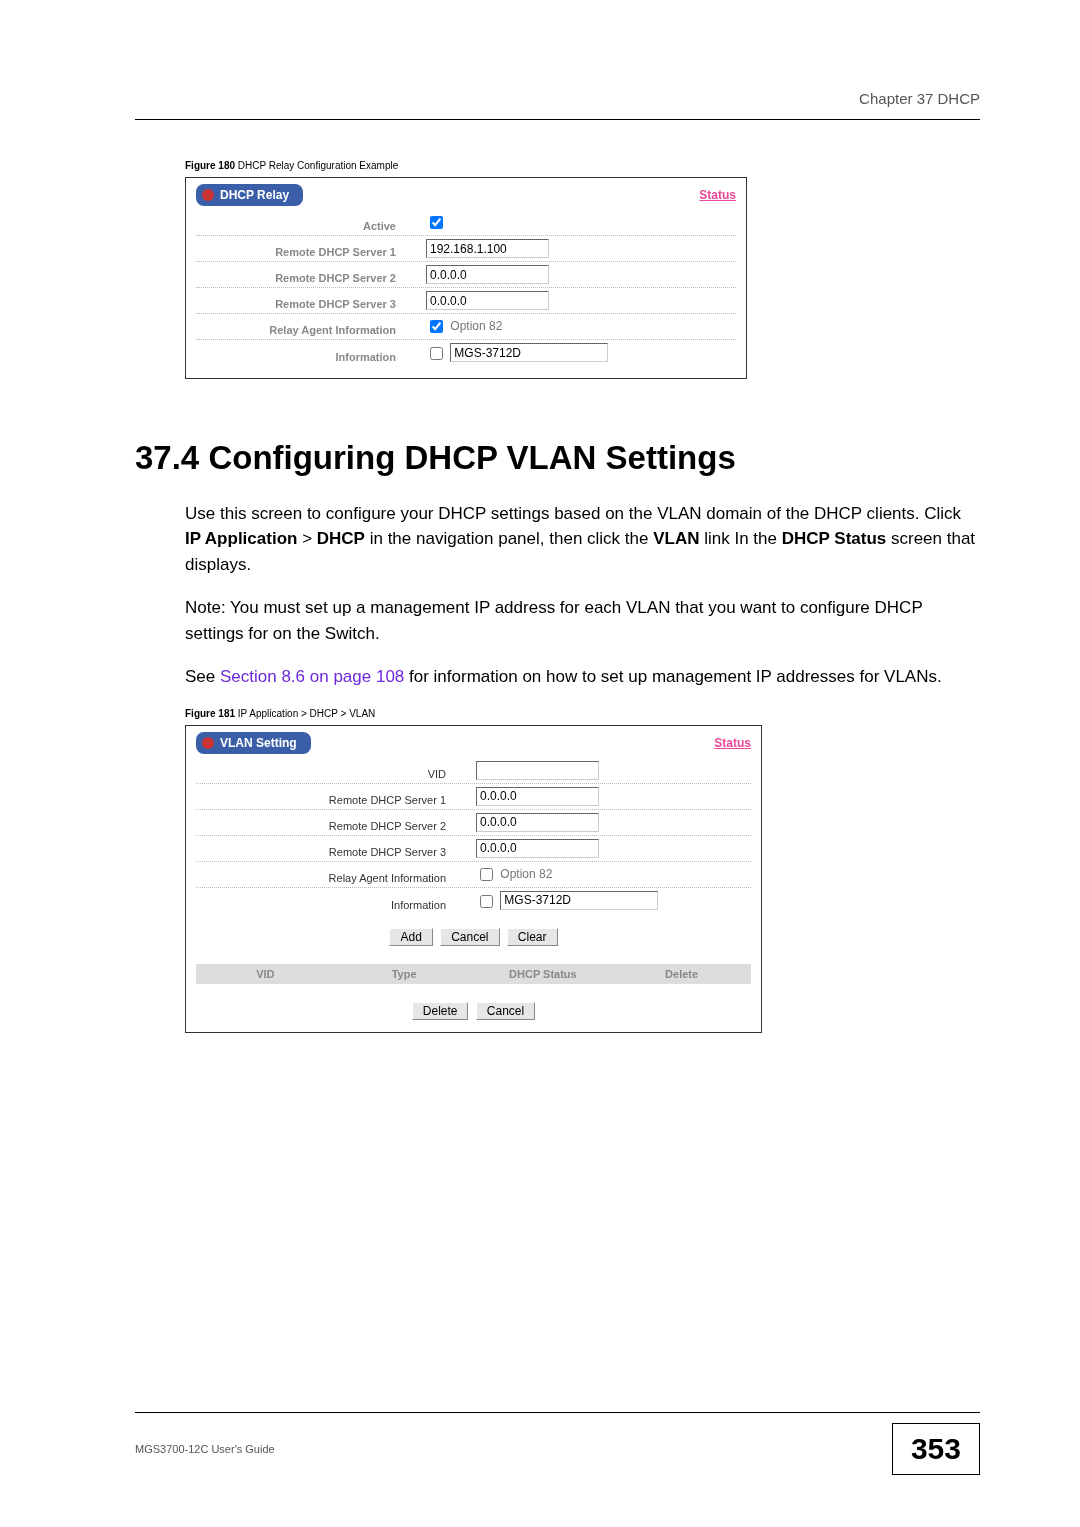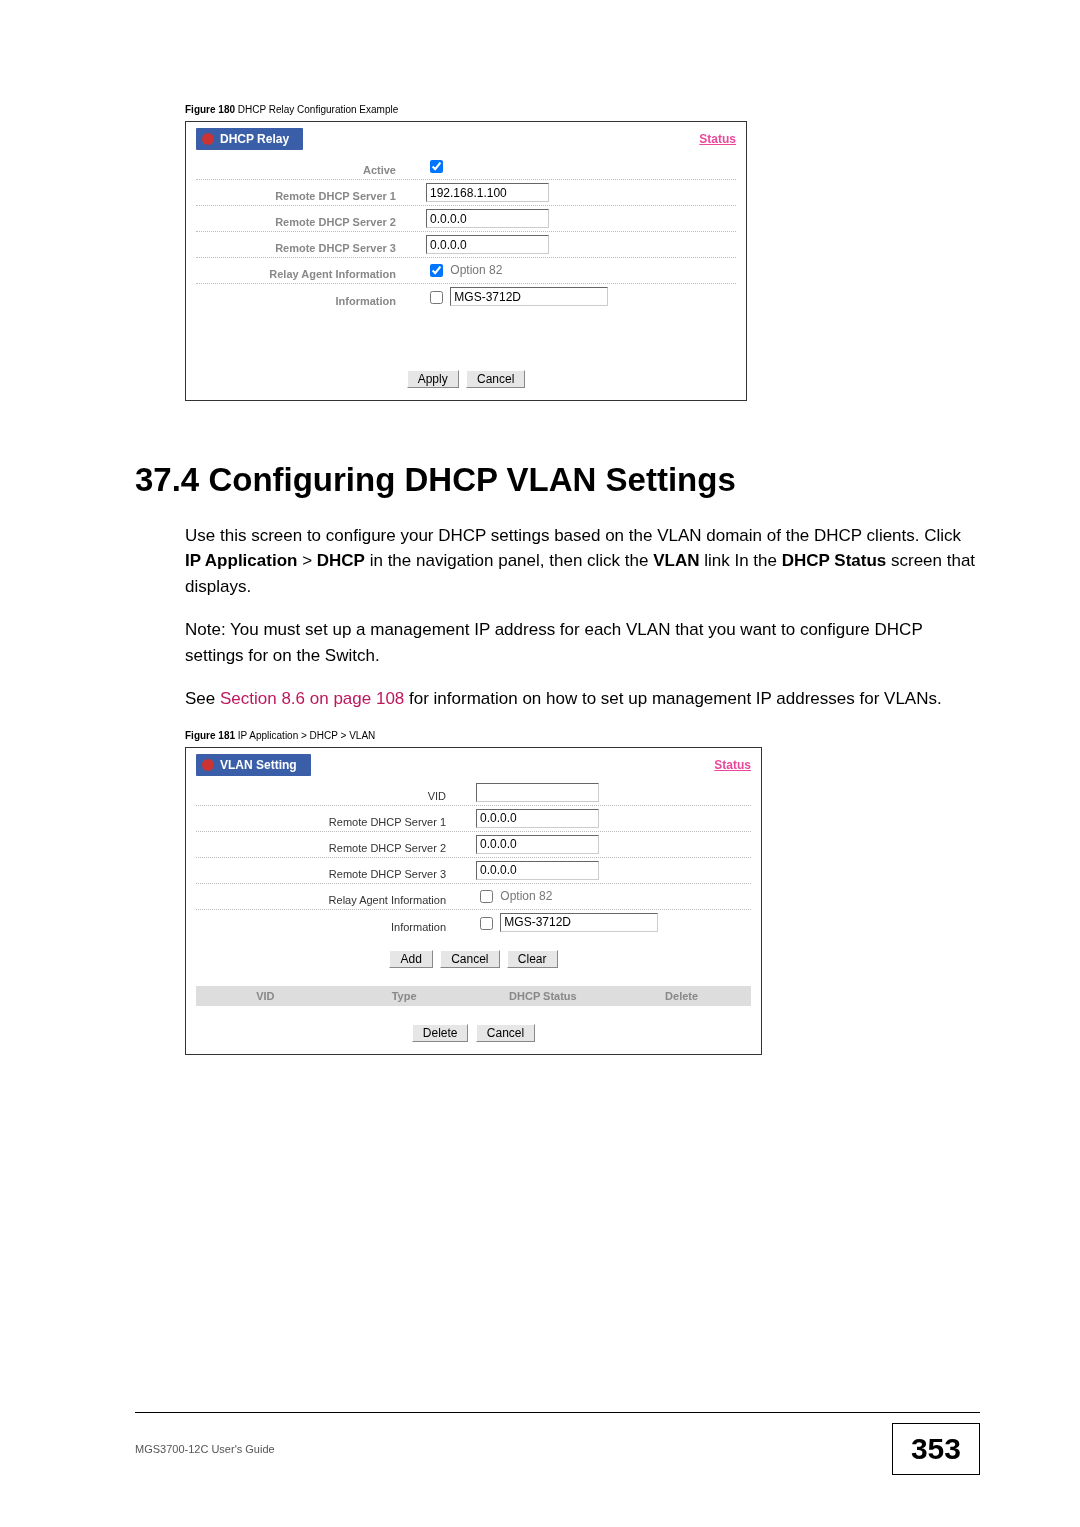--- a/index.html
+++ b/index.html
@@ -50,42 +50,42 @@
     margin: 60px 0 24px 0;
   }
   .note-text {
     font-family: Arial, Helvetica, sans-serif;
     font-size: 17px;
     line-height: 1.5;
     margin-left: 50px;
     margin-bottom: 18px;
     padding-left: 0;
   }
-  .link { color: #be185d; }
+  .link { color: #6d28d9; }
   
   .panel {
     font-family: Arial, Helvetica, sans-serif;
     font-size: 12px;
     color: #777;
   }
   .panel-header {
     display: flex;
     align-items: center;
     justify-content: space-between;
     margin-bottom: 4px;
   }
   .tab-pill {
     display: inline-flex;
     align-items: center;
     background: #3a5fa8;
     color: #fff;
     font-weight: bold;
     font-size: 12px;
     padding: 2px 14px 2px 6px;
-    border-radius: 1px;
+    border-radius: 8px;
     height: 18px;
   }
   .tab-pill .dot {
     width: 12px; height: 12px; border-radius: 50%;
     background: #c33; margin-right: 6px;
     display: inline-block;
   }
   .status-link {
     color: #ec4899;
     text-decoration: underline;
@@ -166,20 +166,21 @@
   }
   .fig180 { width: 540px; }
   .fig181 { width: 555px; }
   .nav-bold { font-weight: bold; }
 </style>
 </head>
 <body>
 
 <div class="page">
 
+  <div class="chapter-header">Chapter 37 DHCP</div>
 
 
   <p class="figure-caption">
     <b>Figure 180</b><span>   DHCP Relay Configuration Example</span>
   </p>
 
   <div class="figure-box fig180">
     <div class="panel">
       <div class="panel-header">
         <span class="tab-pill">
@@ -213,24 +214,20 @@
         </div>
       </div>
       <div class="form-row" style="border-bottom:none;">
         <div class="label">Information</div>
         <div class="field">
           <input type="checkbox" class="cb" style="">
           <input class="txt" style="width: 150px;" value="MGS-3712D">
         </div>
       </div>
 
-      <div class="btn-row" style="margin-top:60px;">
-        <button class="btn">Apply</button>
-        <button class="btn">Cancel</button>
-      </div>
     </div>
   </div>
 
   <h2 class="section-title">37.4  Configuring DHCP VLAN Settings</h2>
 
   <p class="body-text">
     <span>Use this screen to configure your DHCP settings based on the VLAN domain of the DHCP clients. Click </span><span class="nav-bold">IP Application</span><span> &gt; </span><span class="nav-bold">DHCP</span><span> in the navigation panel, then click the </span><span class="nav-bold">VLAN</span><span> link In the </span><span class="nav-bold">DHCP Status</span><span> screen that displays.</span>
   </p>
 
   <p class="note-text" style="padding-left:0; text-indent:0;">Note: You must set up a management IP address for each VLAN that you want to configure DHCP settings for on the Switch.</p>

